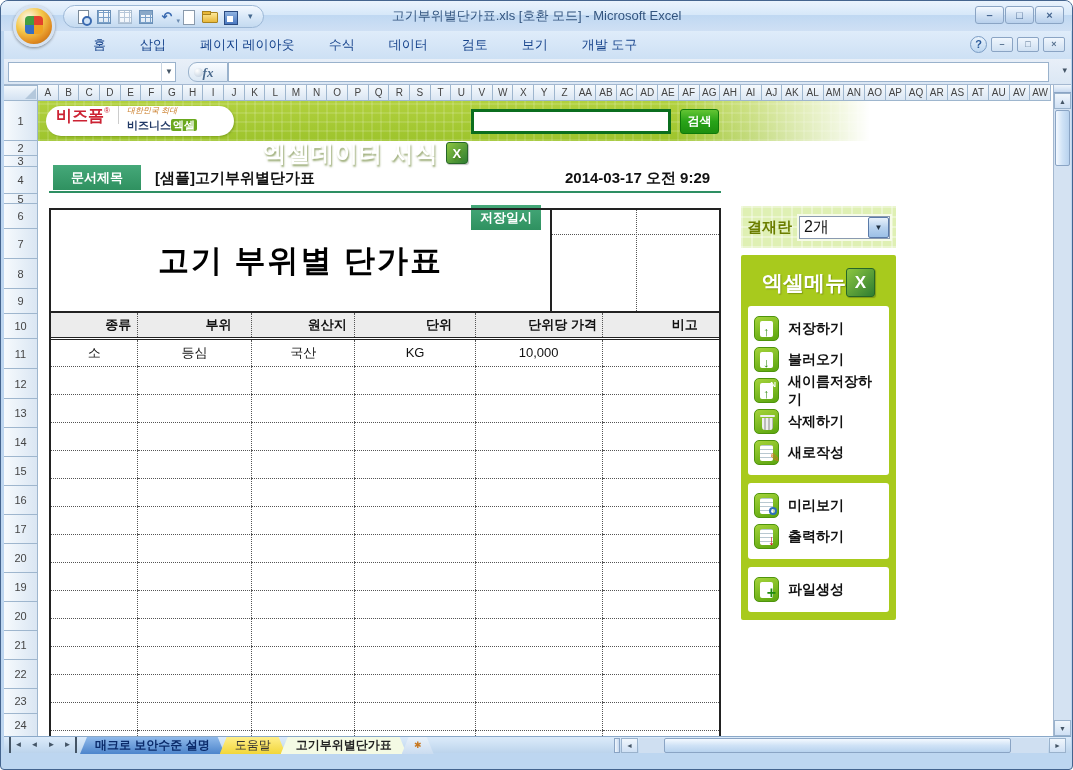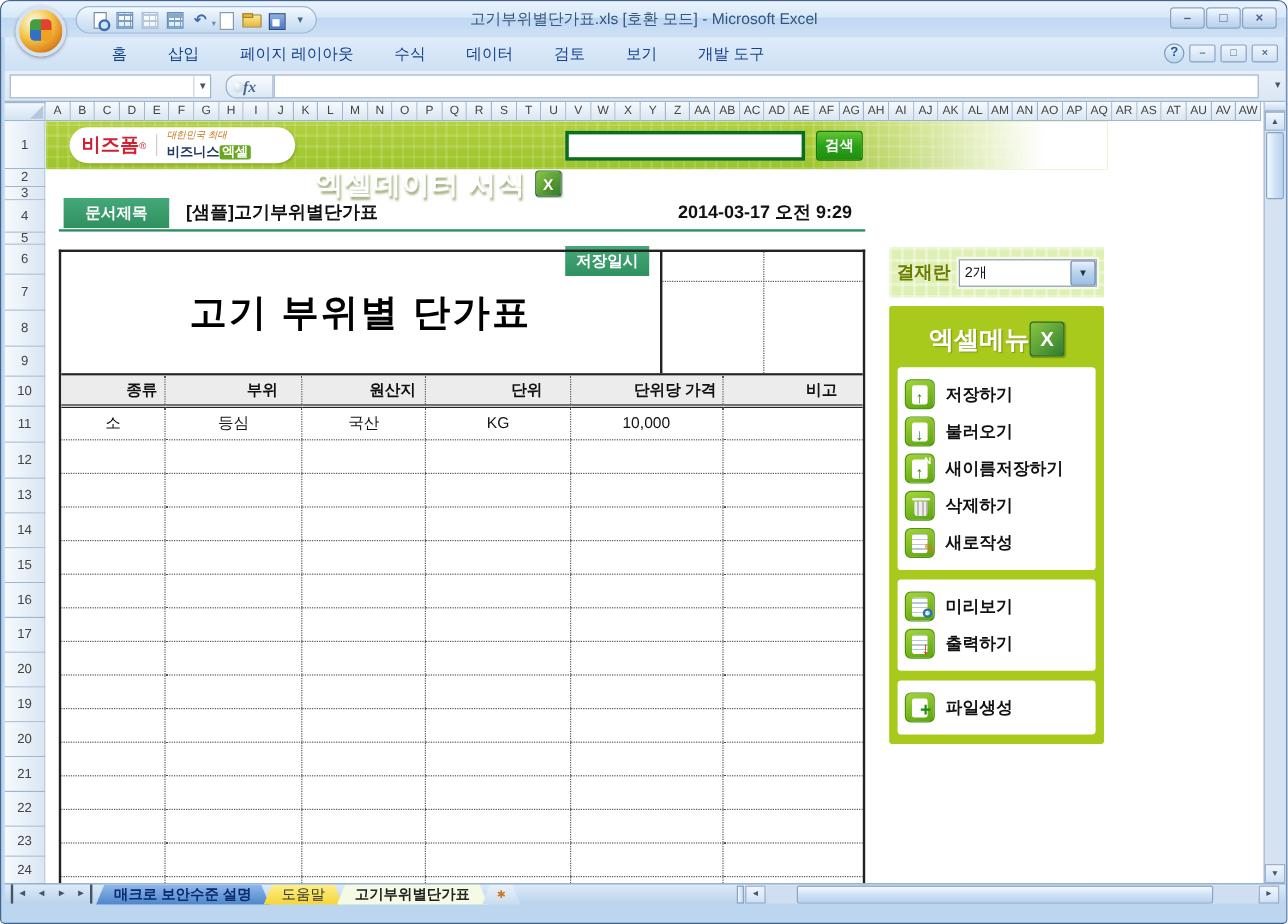--- a/index.html
+++ b/index.html
@@ -91,22 +91,22 @@
     background:linear-gradient(90deg,#f6fafd,#dae6f3); border-right:1px solid #9eb6ce;
     border-bottom:1px solid #9eb6ce; overflow:hidden; }
   .grid { position:absolute; left:34px; top:16px; width:1013px; bottom:0; background:#fff; overflow:hidden; }
 
   
   .banner { position:absolute; left:0; top:0; width:885px; height:40px;
     background-image:linear-gradient(to right, rgba(255,255,255,0) 72%, #fff 94%),
       repeating-linear-gradient(0deg, rgba(255,255,255,.12) 0 2px, transparent 2px 9px),
       repeating-linear-gradient(90deg, rgba(255,255,255,.12) 0 2px, transparent 2px 9px),
       linear-gradient(#b2d13e,#9dc42c); }
-  .logo-pill { position:absolute; left:20px; top:5px; height:30px; width:188px; background:#fff;
-    border-radius:15px; display:flex; align-items:center; padding:0 10px; box-shadow:1px 1px 2px rgba(60,90,0,.3); }
+  .logo-pill { position:absolute; left:8px; top:5px; height:30px; width:188px; background:#fff;
+    border-radius:15px; display:flex; align-items:flex-start; padding:0 10px; box-shadow:1px 1px 2px rgba(60,90,0,.3); }
   .logo-main { color:#cc2233; font-weight:bold; font-size:16px; }
   .logo-reg { color:#cc2233; font-size:8px; vertical-align:super; }
   .logo-div { width:1px; height:18px; background:#ccc; margin:0 8px; }
   .logo-sub-top { font-size:8px; color:#c87820; font-style:italic; line-height:9px; }
   .logo-sub-b1 { font-size:11px; font-weight:bold; color:#223a66; }
   .logo-sub-b2 { font-size:11px; font-weight:bold; color:#fff; background:#6aa81e; border-radius:2px; padding:0 2px; }
   .banner-title { position:absolute; left:225px; top:0; height:40px; display:flex; align-items:center; gap:8px;
     color:#fff; font-weight:bold; font-size:23px; letter-spacing:1px; text-shadow:1px 2px 2px rgba(70,100,0,.55);margin-top:32px; }
   .xl-icon { width:22px; height:22px; border-radius:3px; background:linear-gradient(135deg,#8cc63f,#2f7d32);
     border:1px solid #266628; color:#fff; font-weight:bold; font-size:13px; display:flex;
@@ -137,29 +137,29 @@
   .t-sign .v { position:absolute; left:50%; top:0; bottom:0; border-left:1px dotted #555; }
   .t-sign .h { position:absolute; left:0; right:0; top:24px; border-top:1px dotted #555; }
   table.sheet-table { width:100%; border-collapse:collapse; table-layout:fixed; }
   .sheet-table th { background:#ececec; height:25px; font-size:13px; font-weight:600; color:#111;
     border-bottom:3px double #222;padding-left:48px; }
   .sheet-table td { height:28px; text-align:center; font-size:13px; color:#111;
     border-bottom:1px dotted #555; }
   .sheet-table th + th, .sheet-table td + td { border-left:1px dotted #555; }
 
   
-  .sidebar { position:absolute; left:703px; top:105px; width:179px; }
+  .sidebar { position:absolute; left:703px; top:105px; width:155px; }
   .approval { height:42px; background:
       repeating-linear-gradient(0deg, rgba(255,255,255,.35) 0 2px, transparent 2px 10px),
       repeating-linear-gradient(90deg, rgba(255,255,255,.35) 0 2px, transparent 2px 10px),#dff0b4;
     display:flex; align-items:center; padding:0 6px; gap:7px; }
   .approval-label { font-size:15px; font-weight:bold; color:#6b7d00; }
   .select { flex:1; height:23px; background:#fff; border:1px solid #8a9ab0; display:flex;
     align-items:center; box-shadow:0 0 0 2px #f6fbe8; }
-  .select-val { flex:1; font-size:12px; padding-left:4px; color:#111; }
+  .select-val { flex:1; font-size:16px; padding-left:4px; color:#111; }
   .dd-btn { width:21px; height:21px; margin:0; background:linear-gradient(#e8f1fb,#b8d2ee 50%,#9cc0e6);
     border:1px solid #5a7aa8; border-radius:2px; font-size:8px; color:#234; text-align:center; line-height:20px; }
   .panel { margin-top:7px; background:#a8ca1d; border-radius:2px; padding:7px 7px 8px; }
   .panel-head { display:flex; align-items:center; justify-content:center; padding:6px 2px 9px; }
   .panel-title { color:#fff; font-weight:bold; font-size:21px; text-shadow:1px 1px 1px rgba(90,110,0,.5); }
   .panel-head .xl-icon { width:29px; height:29px; font-size:17px; }
   .menu-box { background:#fff; border-radius:3px; padding:7px 6px; margin-top:8px; }
   .menu-box:first-of-type { margin-top:0; }
   .menu-item { display:flex; align-items:center; gap:9px; height:31px; }
   .menu-label { font-size:14px; font-weight:bold; color:#111; }

